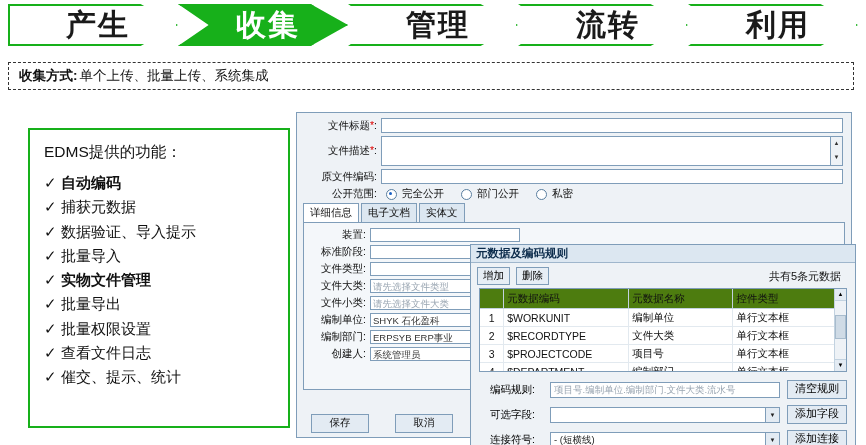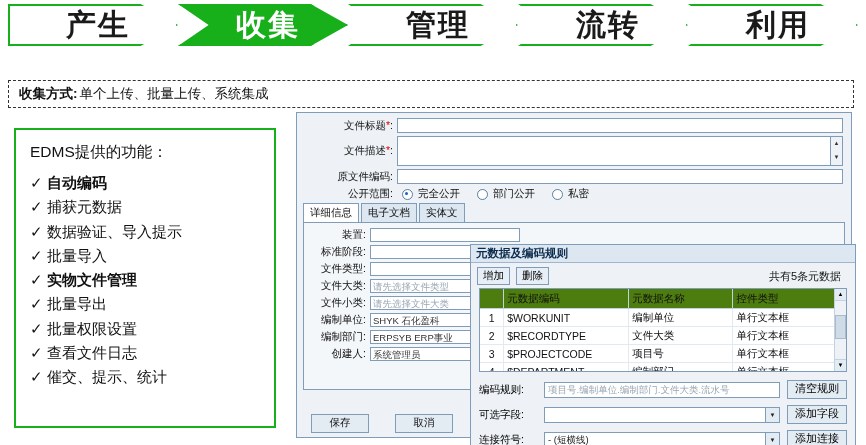--- a/index.html
+++ b/index.html
@@ -55,37 +55,37 @@
     color: #1a1a1a;
     letter-spacing: 2px;
     padding-left: 10px;
   }
   .chev.active .lbl { color: #ffffff; }
 
   
   .collect-box {
     position: absolute;
     left: 8px;
-    top: 80px;
+    top: 62px;
     width: 846px;
     height: 28px;
     border: 1px dashed #333;
     display: flex;
     align-items: center;
     padding-left: 10px;
     box-sizing: border-box;
     font-size: 13.5px;
     color: #111;
   }
   .collect-box b { font-weight: bold; }
 
   
   .features {
     position: absolute;
-    left: 14px;
+    left: 28px;
     top: 128px;
     width: 262px;
     height: 300px;
     border: 2px solid #17b01a;
     box-sizing: border-box;
     padding: 12px 10px 8px 14px;
     background: #fff;
   }
   .features .title {
     font-size: 15.5px;
@@ -138,21 +138,21 @@
     width: 12px; height: 12px;
     border: 1px solid #9fb6cc;
     background: #eef4fa;
     font-size: 9px;
     line-height: 10px;
     text-align: center;
     color: #333;
   }
 
   .form-area {
-    padding: 5px 8px 0 24px;
+    padding: 5px 8px 0 8px;
   }
   .frow {
     display: flex;
     align-items: center;
     margin-bottom: 3px;
     font-size: 10.5px;
   }
   .frow .flabel {
     width: 72px;
     flex: 0 0 72px;
@@ -378,21 +378,22 @@
   .rule-area { padding: 8px 8px 0 8px; }
   .rrow {
     display: flex;
     align-items: center;
     margin-bottom: 6px;
     font-size: 10.5px;
   }
   .rrow .rlabel {
     width: 56px;
     flex: 0 0 56px;
-    padding-right: 9px;
+    text-align: right;
+    padding-right: 15px;
   }
   .rrow .rinput {
     flex: 1 1 auto;
     height: 16px;
     background: #fff;
     border: 1px solid #7f9db9;
     box-sizing: border-box;
     font-size: 9.5px;
     line-height: 14px;
     padding-left: 3px;

